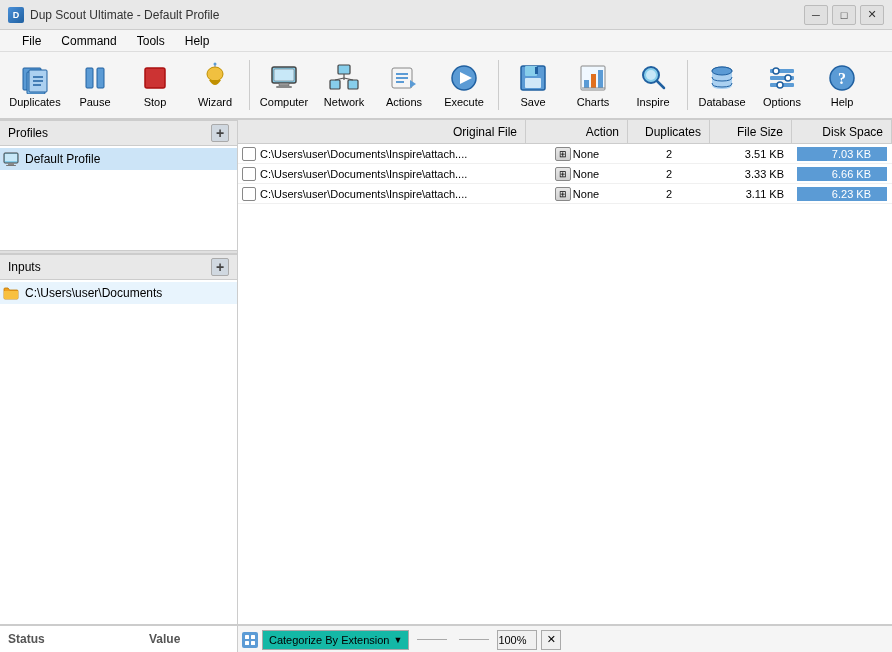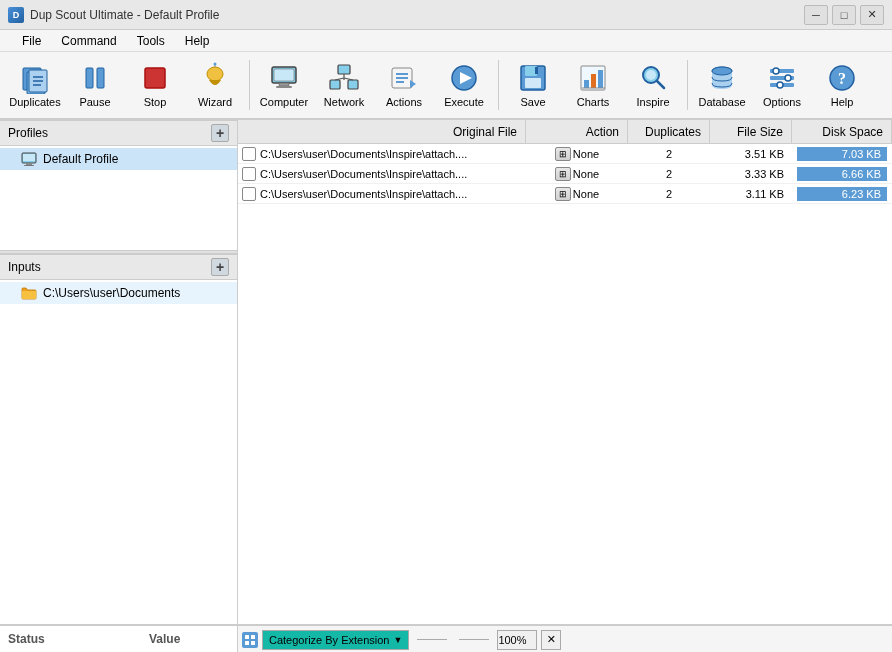--- a/index.html
+++ b/index.html
@@ -142,21 +142,21 @@
       cursor: pointer; font-size: 14px; color: #444; font-weight: bold;
     }
     .panel-content {
       flex: 1;
       overflow-y: auto;
       padding: 2px 0;
     }
     .profile-item {
       display: flex;
       align-items: center;
-      padding: 3px 21px;
+      padding: 3px 3px;
       cursor: pointer;
       background: #cce4f7;
     }
     .profile-item .item-icon {
       width: 16px; height: 16px; margin-right: 6px;
       display: flex; align-items: center; justify-content: center;
     }
     .profile-item .item-text { font-size: 12px; }
 
     
@@ -213,21 +213,21 @@
     .result-row .col-action,
     .result-row .col-duplicates,
     .result-row .col-filesize,
     .result-row .col-diskspace {
       display: flex; align-items: center; justify-content: center;
       font-size: 11px;
     }
     .col-diskspace-val {
       background: #5b9bd5;
       color: white;
-      padding: 1px 6px;
+      padding: 1px 16px;
       font-size: 11px;
       text-align: right;
       width: 90px;
     }
     .file-check-icon {
       width: 14px; height: 14px;
       border: 1px solid #888;
       border-radius: 2px;
       background: white;
       margin-right: 4px;

